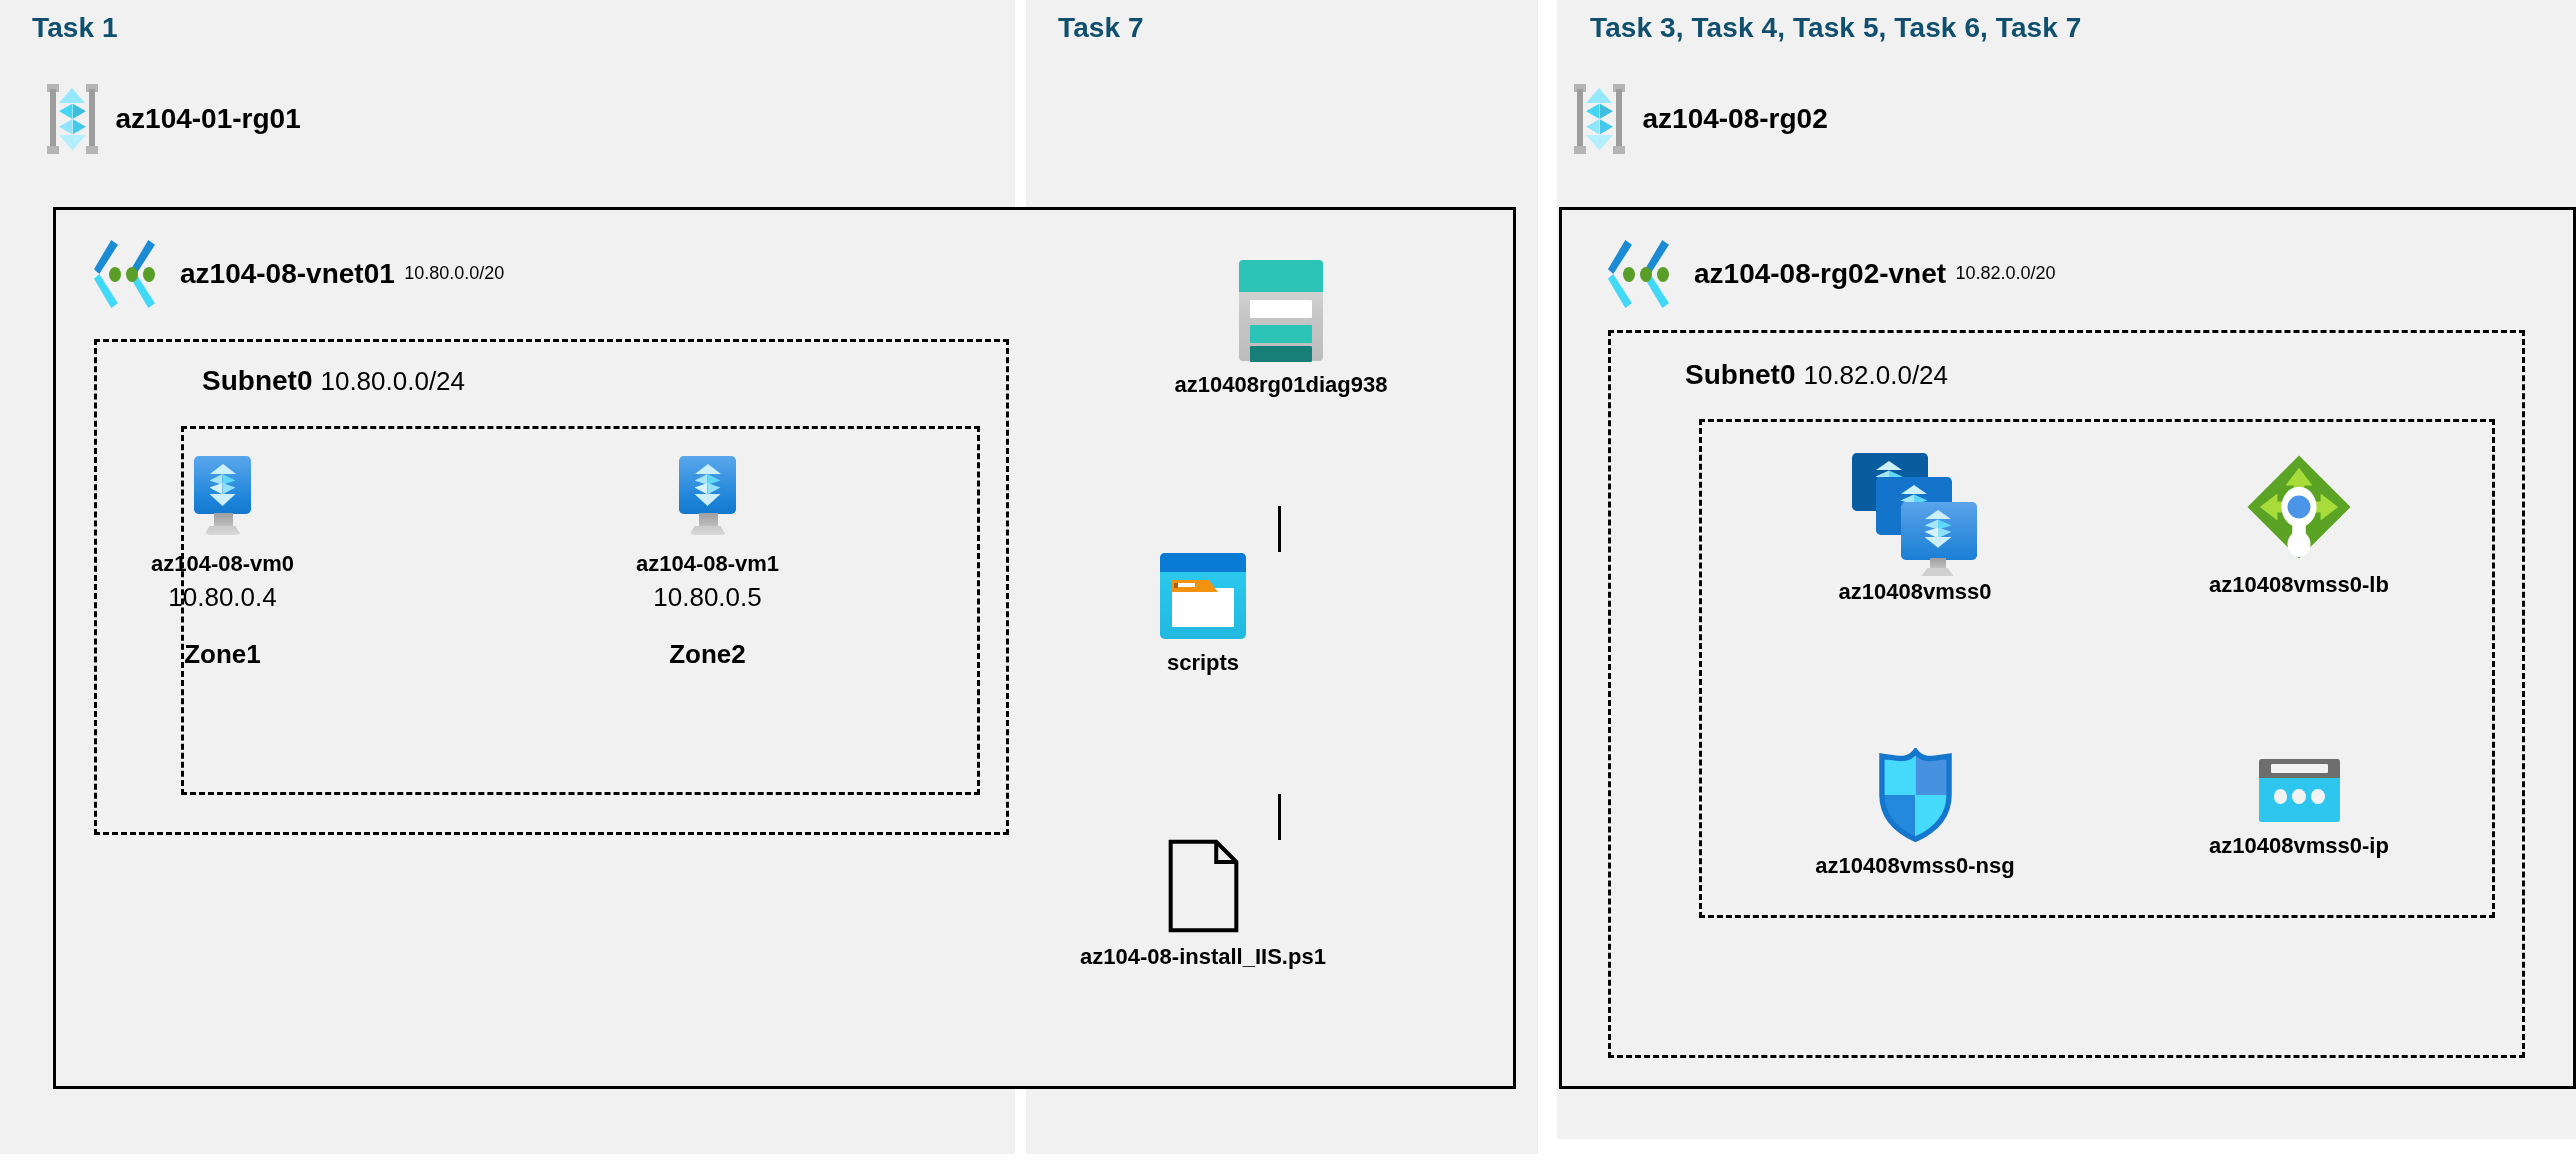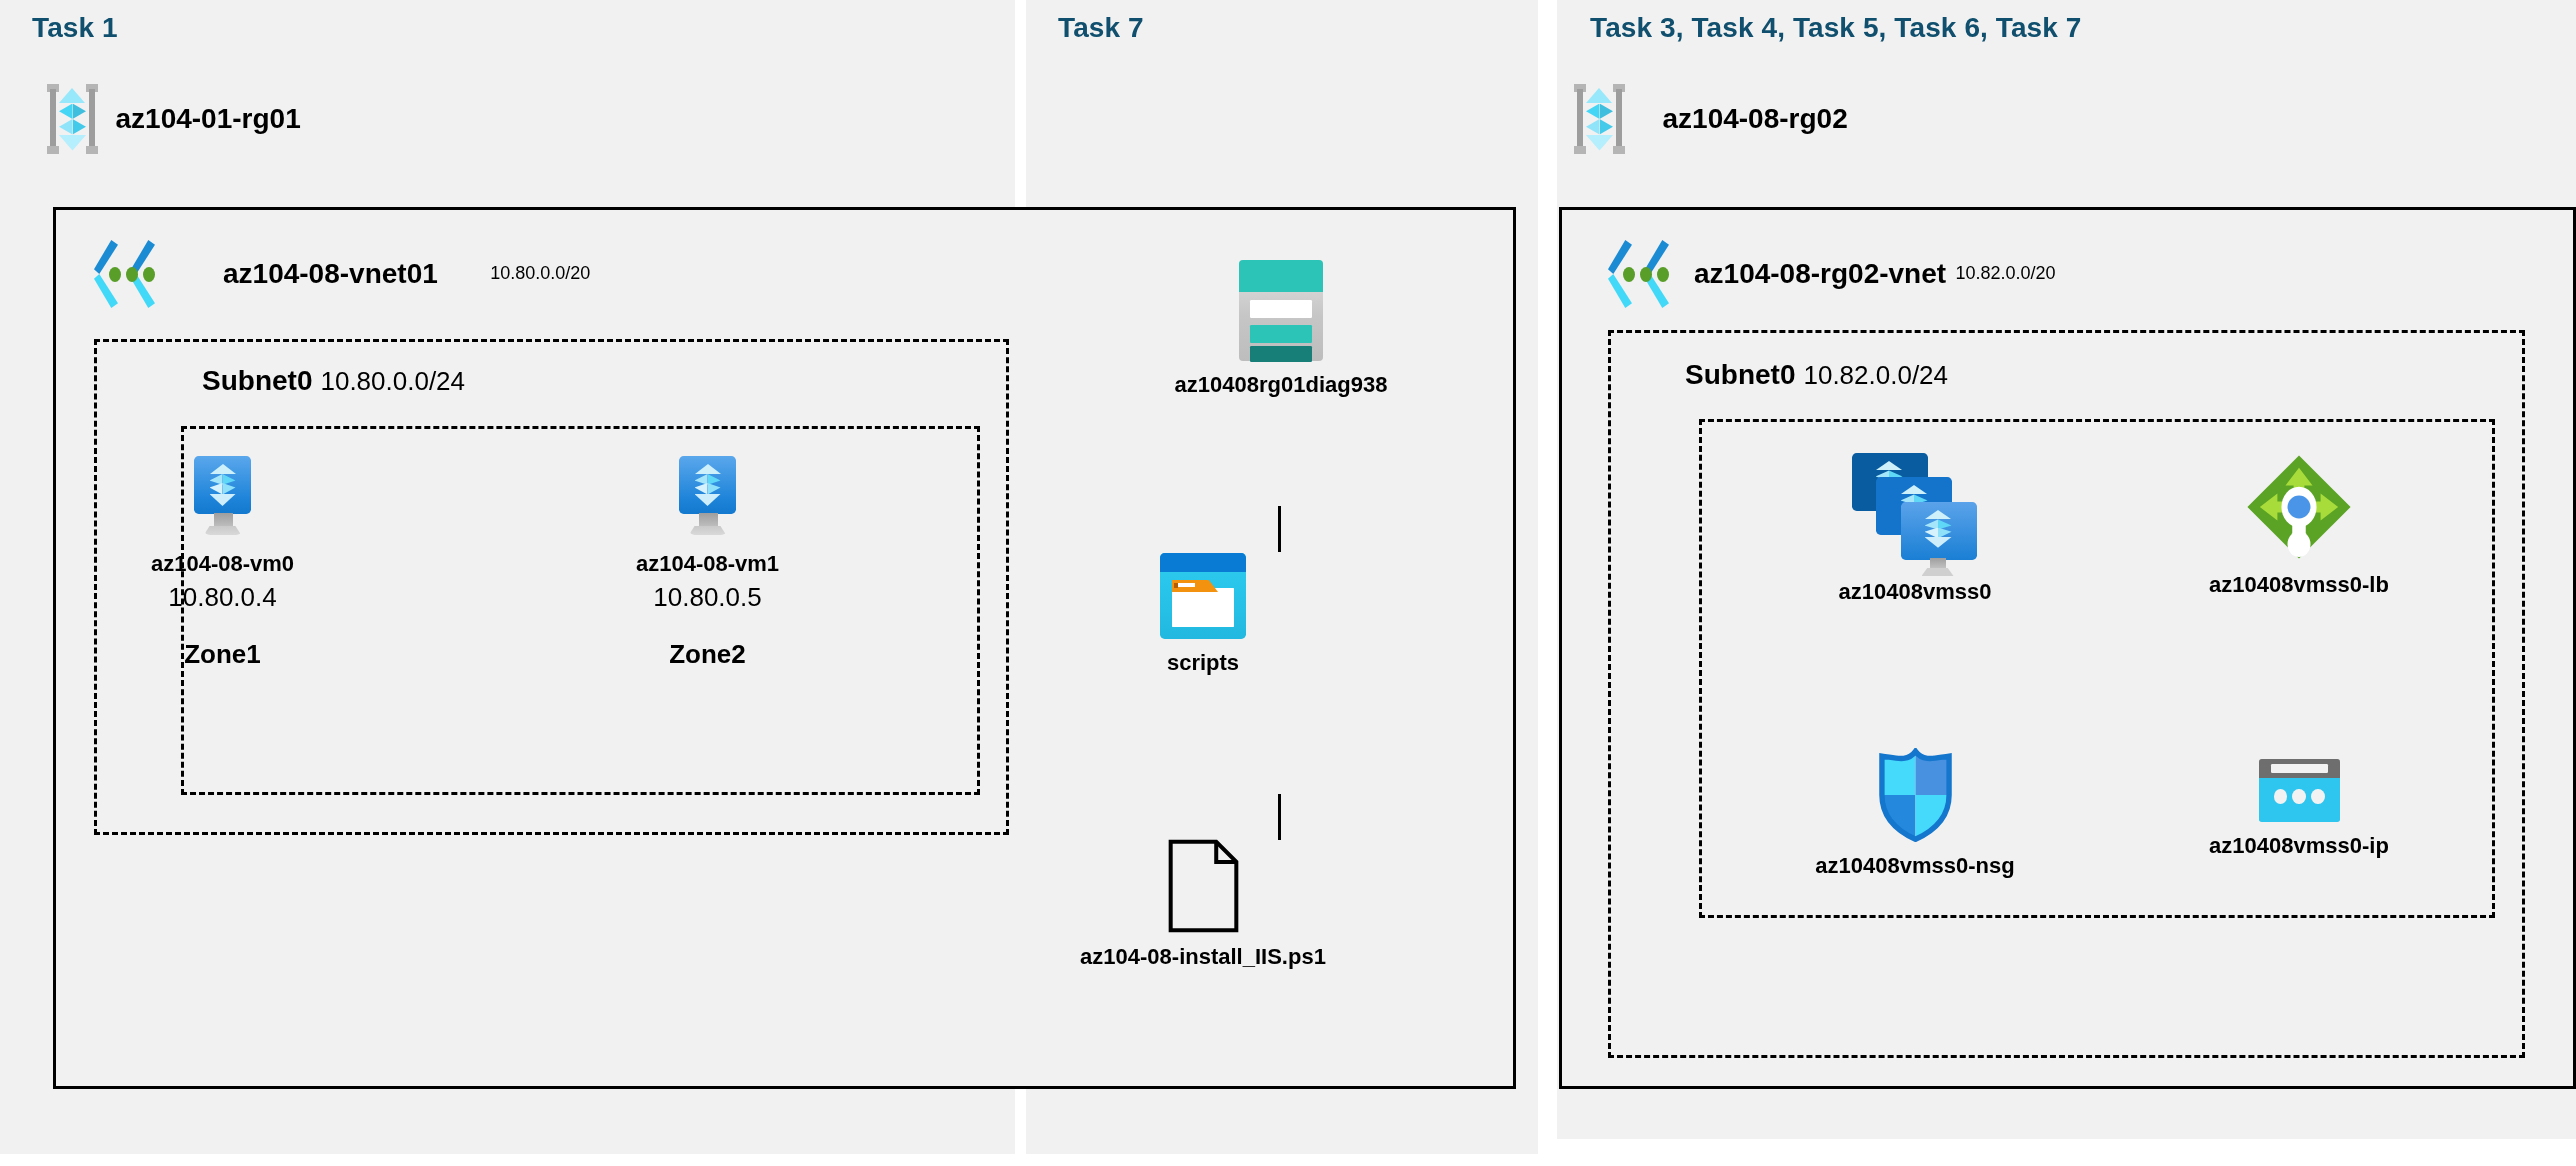--- a/index.html
+++ b/index.html
@@ -20,30 +20,30 @@
     position:absolute;color:#10506e;font-weight:bold;
     font-size:28px;letter-spacing:0.1px;white-space:nowrap;
   }
   #label-task1{left:32px;  top:12px;}
   #label-task2{left:1058px;top:12px;}
   #label-task37{left:1590px;top:12px;}
 
   
   .rg-row{position:absolute;display:flex;align-items:center;}
   #rg01-row{left:47px;  top:84px;}
-  #rg02-row{left:1574px;top:84px;gap:20px;}
+  #rg02-row{left:1574px;top:84px;}
   .rg-name{font-size:28px;font-weight:bold;color:#000;margin-left:17.5px;white-space:nowrap;}
 
   
   .vnet-box{position:absolute;border:3.4px solid #000;background:#f1f1f1;box-sizing:border-box;}
   #vnet01-box{left:53px;  top:207px; width:1463px;height:882px;}
   #vnet02-box{left:1559px;top:207px; width:1017px;height:882px;}
 
   .vnet-row{position:absolute;display:flex;align-items:center;}
-  #vnet01-row{left:94px; top:240px;gap:43px;}
+  #vnet01-row{left:94px; top:240px;}
   #vnet02-row{left:1608px;top:240px;}
   .vnet-name{font-size:28px;font-weight:bold;color:#000;margin-left:16px;white-space:nowrap;}
   .vnet-cidr{font-size:18px;font-weight:normal;color:#000;margin-left:9.4px;white-space:nowrap;}
 
   
   .dashed{position:absolute;border:3.4px dashed #000;box-sizing:border-box;background:transparent;}
   #subnet0-box{left:94px; top:339px;width:915px;height:496px;}
   #subnet0-inner{left:181px;top:426px;width:799px;height:369px;}
   #subnet0b-box{left:1608px;top:330px;width:917px;height:728px;}
   #subnet0b-inner{left:1699px;top:419px;width:796px;height:499px;}

